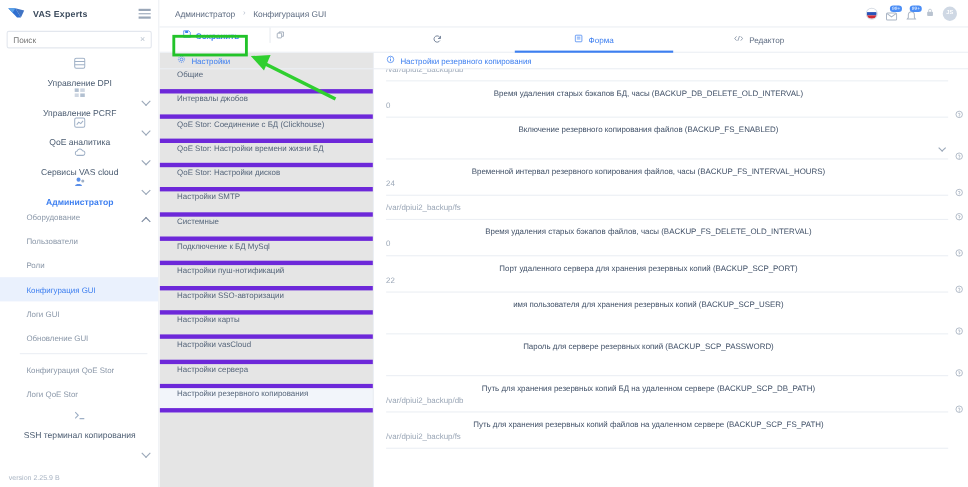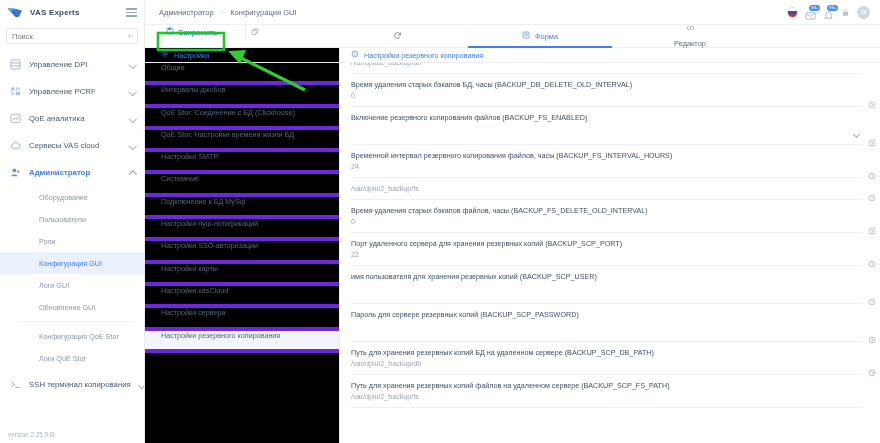--- a/index.html
+++ b/index.html
@@ -41,39 +41,39 @@
     border: none; outline: none; flex: 1;
     font-size: 7.5px; color: #8e9aac;
     font-family: "Liberation Sans", sans-serif;
     background: transparent;
   }
   .search-clear { font-size: 8px; color: #b6c0cd; cursor: pointer; line-height: 1; }
 
   .nav { flex: 1; overflow: hidden; padding-top: 2px; }
   .nav-group {
     height: 27px; display: flex; align-items: center;
-    padding: 0 8px 0 9px; gap: 8px; cursor: pointer;
+    padding: 0 8px 0 9px; gap: 8px; cursor: pointer; flex-direction: column;
   }
   .nav-ico { width: 12px; height: 12px; flex: 0 0 12px; display:flex; align-items:center; justify-content:center; }
   .nav-label { font-size: 7.8px; color: #4a5b70; white-space: nowrap; }
   .nav-group.active .nav-label { color: #3d7ff0; font-weight: bold; }
   .chev {
     margin-left: auto; width: 7px; height: 7px; position: relative; flex: 0 0 7px;
   }
   .chev::after {
     content: ""; position: absolute; left: 0.5px; top: 1px;
     width: 4.5px; height: 4.5px;
     border-right: 1.1px solid #9aa7b8; border-bottom: 1.1px solid #9aa7b8;
     transform: rotate(45deg);
   }
   .chev.up::after { transform: rotate(-135deg); top: 2.5px; border-color: #7c8aa0; }
 
   .sub-item {
     height: 22px; display: flex; align-items: center;
-    padding-left: 39px; font-size: 7.2px; color: #8a97a8;
+    padding-left: 24px; font-size: 7.2px; color: #8a97a8;
     cursor: pointer; white-space: nowrap;
   }
   .sub-item.selected { background: #eaf1fd; color: #3d7ff0; }
   .sub-sep { height: 1px; background: #eceff4; margin: 3px 10px 3px 18px; }
 
   .version {
     position: absolute; bottom: 5px; left: 8px;
     font-size: 6.4px; color: #a9b4c3;
   }
 
@@ -125,32 +125,32 @@
     padding-left: 5px; margin-left: 2px;
   }
   .tabs { flex: 1; display: flex; align-items: stretch; height: 100%; }
   .tab {
     flex: 0 0 auto; display: flex; align-items: center; justify-content: center;
     gap: 5px; font-size: 7.4px; color: #5d6b80; cursor: pointer;
     position: relative; height: 100%;
   }
   .tab.refresh { width: 120px; }
   .tab.t-form { width: 160px; color: #3d7ff0; }
-  .tab.t-editor { width: 140px; flex-direction: column; }
+  .tab.t-editor { width: 140px; }
   .tab.active::after {
     content: ""; position: absolute; left: 8px; right: 8px; bottom: -1px;
     height: 1.8px; background: #3d7ff0;
   }
 
   
   .content { flex: 1; display: flex; overflow: hidden; }
 
   .settings-list {
     width: 195px; border-right: 1px solid #eceff4;
-    overflow: hidden; background: #000000;
+    overflow: hidden; background: #e5e5e5;
   }
   .sl-head {
     height: 15px; display: flex; align-items: center; gap: 5px;
     padding-left: 16px; font-size: 7.2px; color: #3d7ff0;
     border-bottom: 1px solid #eceff4;
   }
   .sl-item {
     height: 22.3px; display: flex; align-items: flex-start;
     padding-left: 16px; font-size: 7.2px; color: #55657a;
     border-bottom: 4px solid #6d28d9; cursor: pointer; white-space: nowrap;
@@ -162,21 +162,21 @@
     height: 15px; display: flex; align-items: center; gap: 5px;
     padding-left: 11px; font-size: 7.2px; color: #3d7ff0;
     border-bottom: 1px solid #eceff4;
   }
   .fields { padding: 0 0 0 11px; }
   .field {
     position: relative; padding: 5px 34px 4px 0;
     border-bottom: 1px solid #eceff4; margin-right: 18px;
   }
   .field.clipped { padding-top: 0; height: 11px; overflow: hidden; }
-  .f-label { font-size: 7.2px; color: #3f4f66; line-height: 11px; white-space: nowrap; }
+  .f-label { font-size: 7.2px; color: #3f4f66; line-height: 11px; white-space: nowrap; text-align: center; }
   .f-value {
     font-size: 7.2px; color: #9aa6b6; line-height: 12px;
     min-height: 12px; white-space: nowrap;
   }
   .f-value.empty { color: transparent; }
   .f-help {
     position: absolute; right: -14px; bottom: 3px;
     width: 8px; height: 8px; cursor: pointer;
   }
   .f-caret {
@@ -429,20 +429,23 @@
         <div class="sl-item">
             <span>Интервалы джобов</span>
           </div>
         <div class="sl-item">
             <span>QoE Stor: Соединение с БД (Clickhouse)</span>
           </div>
         <div class="sl-item">
             <span>QoE Stor: Настройки времени жизни БД</span>
           </div>
         <div class="sl-item">
+            <span>QoE Stor: Настройки дисков</span>
+          </div>
+        <div class="sl-item">
             <span>Настройки SMTP</span>
           </div>
         <div class="sl-item">
             <span>Системные</span>
           </div>
         <div class="sl-item">
             <span>Подключение к БД MySql</span>
           </div>
         <div class="sl-item">
             <span>Настройки пуш-нотификаций</span>

